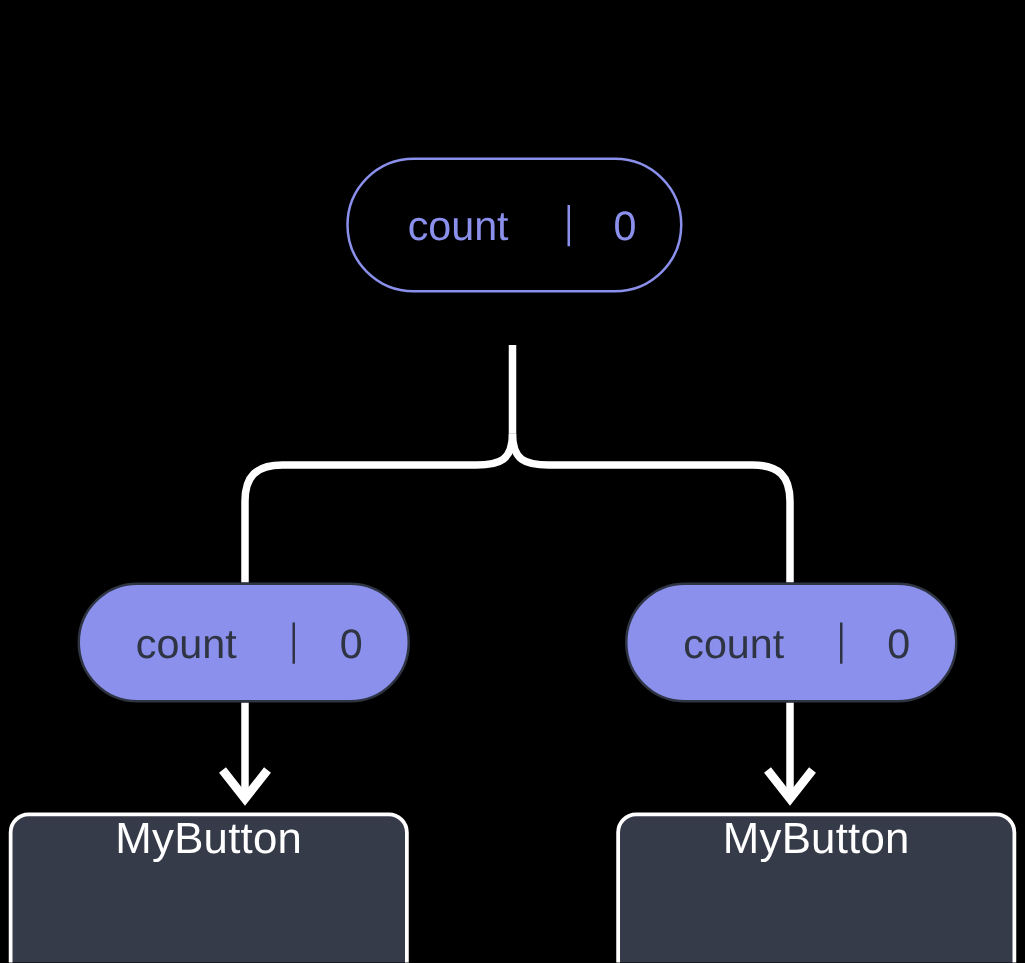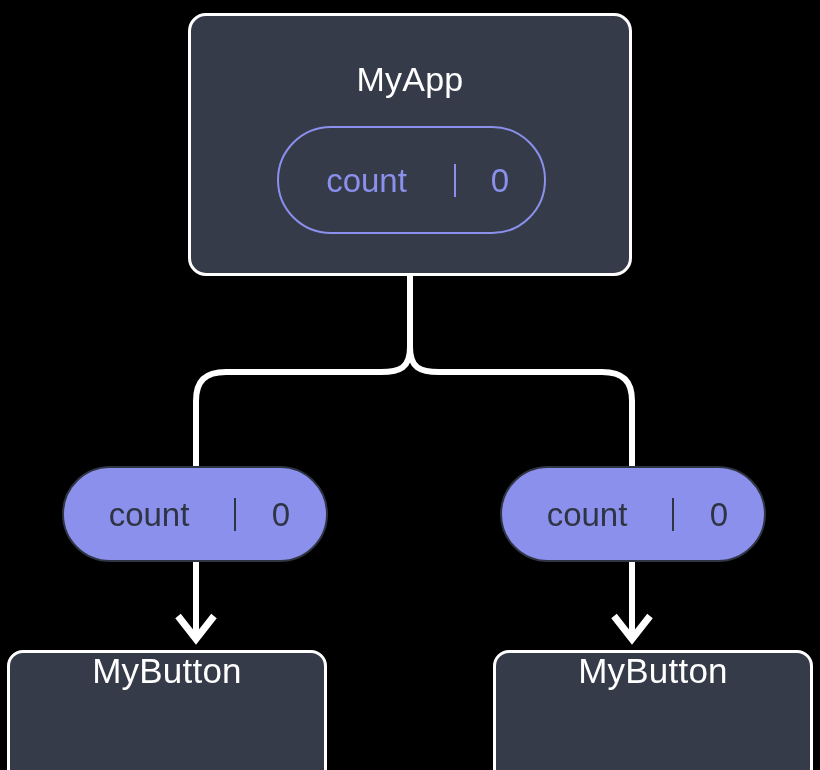--- a/index.html
+++ b/index.html
@@ -152,23 +152,20 @@
              C 623 372, 632 381, 632 401
              L 632 466" fill="none" stroke="#FFFFFF" stroke-width="6" stroke-linecap="butt"></path>
 
     <path d="M 196 562 L 196 636" fill="none" stroke="#FFFFFF" stroke-width="6" stroke-linecap="butt"></path>
     <path d="M 178 616 L 196 639 L 214 616" fill="none" stroke="#FFFFFF" stroke-width="7" stroke-linecap="butt" stroke-linejoin="miter"></path>
 
     <path d="M 632 562 L 632 636" fill="none" stroke="#FFFFFF" stroke-width="6" stroke-linecap="butt"></path>
     <path d="M 614 616 L 632 639 L 650 616" fill="none" stroke="#FFFFFF" stroke-width="7" stroke-linecap="butt" stroke-linejoin="miter"></path>
   </svg>
 
-  <div class="component-box root">
-    <div class="component-title">MyApp</div>
-  </div>
 
   <div class="state-pill outlined">
     <div class="pill-key">count</div>
     <div class="pill-value">0</div>
   </div>
 
   <div class="state-pill filled left">
     <div class="pill-key">count</div>
     <div class="pill-value">0</div>
   </div>

